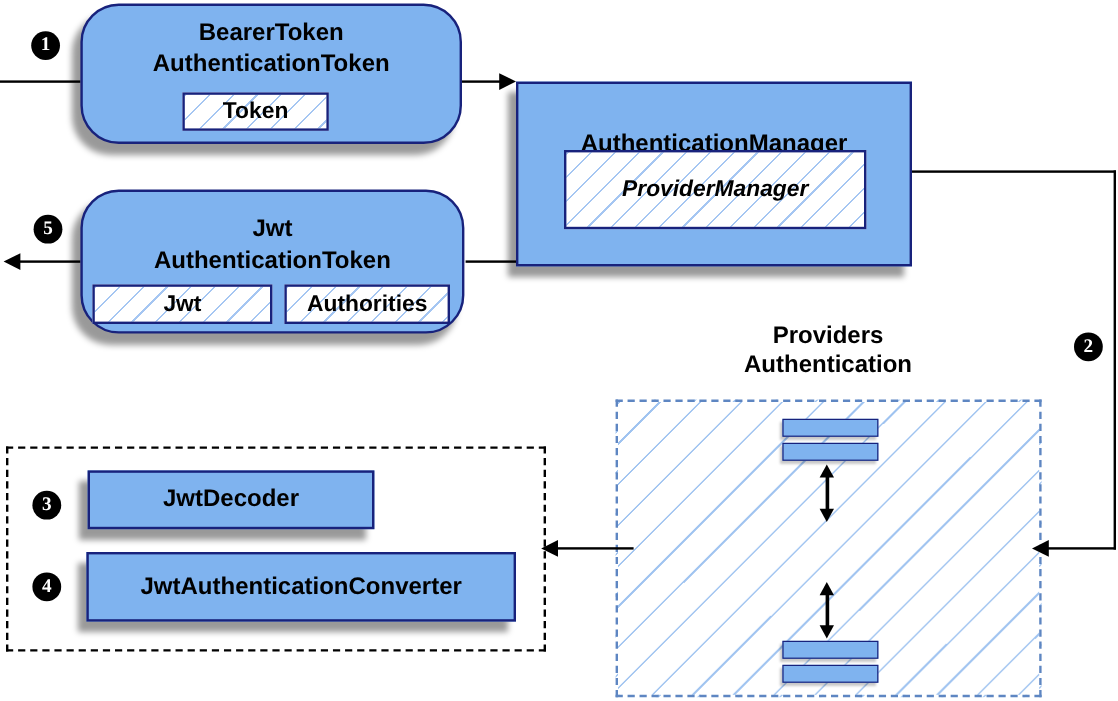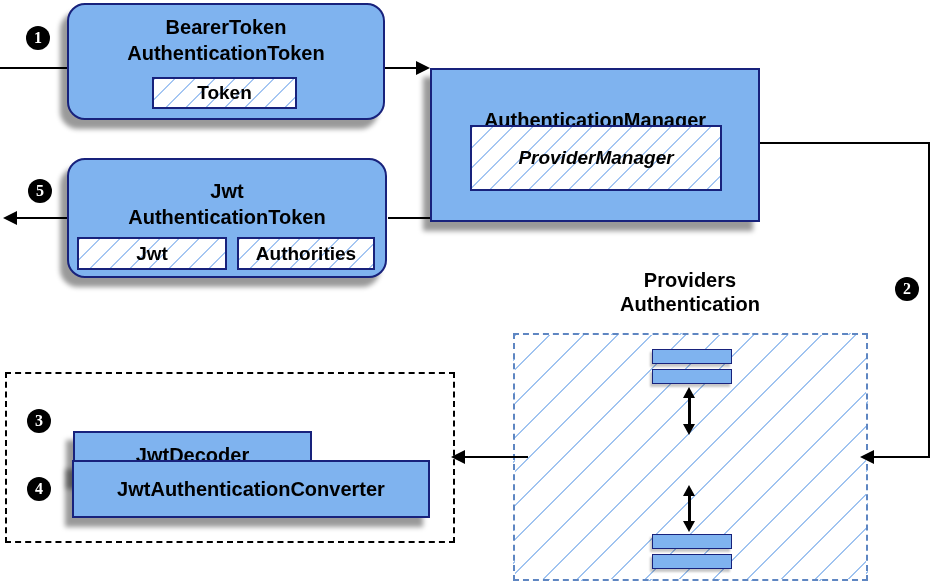--- a/index.html
+++ b/index.html
@@ -12,21 +12,21 @@
     overflow: hidden;
   }
   .node {
     position: absolute;
     background: #7fb3ef;
     border: 2px solid #18227c;
     box-sizing: border-box;
     box-shadow: -7px 9px 5px rgba(0,0,0,0.40);
     color: #000;
   }
-  .rounded { border-radius: 18px; }
+  .rounded { border-radius: 32px; }
   .title-line {
     font-weight: bold;
     font-size: 20px;
     line-height: 26px;
     text-align: center;
     color: #000;
     white-space: nowrap;
   }
   .center-label {
     display: flex;
@@ -140,37 +140,37 @@
   <div class="tri tri-down" style="left:683px; top:521px;"></div>
 
   <div class="smallrect" style="left:652px; top:349px;"></div>
   <div class="smallrect" style="left:652px; top:369px;"></div>
   <div class="smallrect" style="left:652px; top:534px;"></div>
   <div class="smallrect" style="left:652px; top:554px;"></div>
 
   <div class="node rounded" style="left:67px; top:3px; width:318px; height:117px; padding-top:9px;">
     <div class="title-line">BearerToken</div>
     <div class="title-line">AuthenticationToken</div>
-    <div class="field" style="left:83px; top:72px; width:145px; height:32px;">Token</div>
+    <div class="field" style="left:83px; top:72px; width:122px; height:32px;">Token</div>
   </div>
 
   <div class="node" style="left:430px; top:68px; width:330px; height:154px; padding-top:37px;">
     <div class="title-line">AuthenticationManager</div>
     <div class="field" style="left:38px; top:55px; width:252px; height:66px;font-style:italic;">ProviderManager</div>
   </div>
 
   <div class="node rounded" style="left:67px; top:158px; width:320px; height:120px; padding-top:18px;">
     <div class="title-line">Jwt</div>
     <div class="title-line">AuthenticationToken</div>
     <div class="field" style="left:8px; top:77px; width:150px; height:33px;">Jwt</div>
     <div class="field" style="left:168px; top:77px; width:138px; height:33px;">Authorities</div>
   </div>
 
 
-  <div class="node center-label" style="left:73px; top:392px; width:239px; height:49px;margin-top:39px;">JwtDecoder</div>
+  <div class="node center-label" style="left:73px; top:392px; width:239px; height:49px;">JwtDecoder</div>
 
   <div class="node center-label" style="left:72px; top:460px; width:358px; height:58px;">JwtAuthenticationConverter</div>
 
   <div class="step" style="left:26px; top:26px;">1</div>
   <div class="step" style="left:895px; top:277px;">2</div>
   <div class="step" style="left:27px; top:409px;">3</div>
   <div class="step" style="left:27px; top:477px;">4</div>
   <div class="step" style="left:28px; top:179px;">5</div>
 
 </div>

